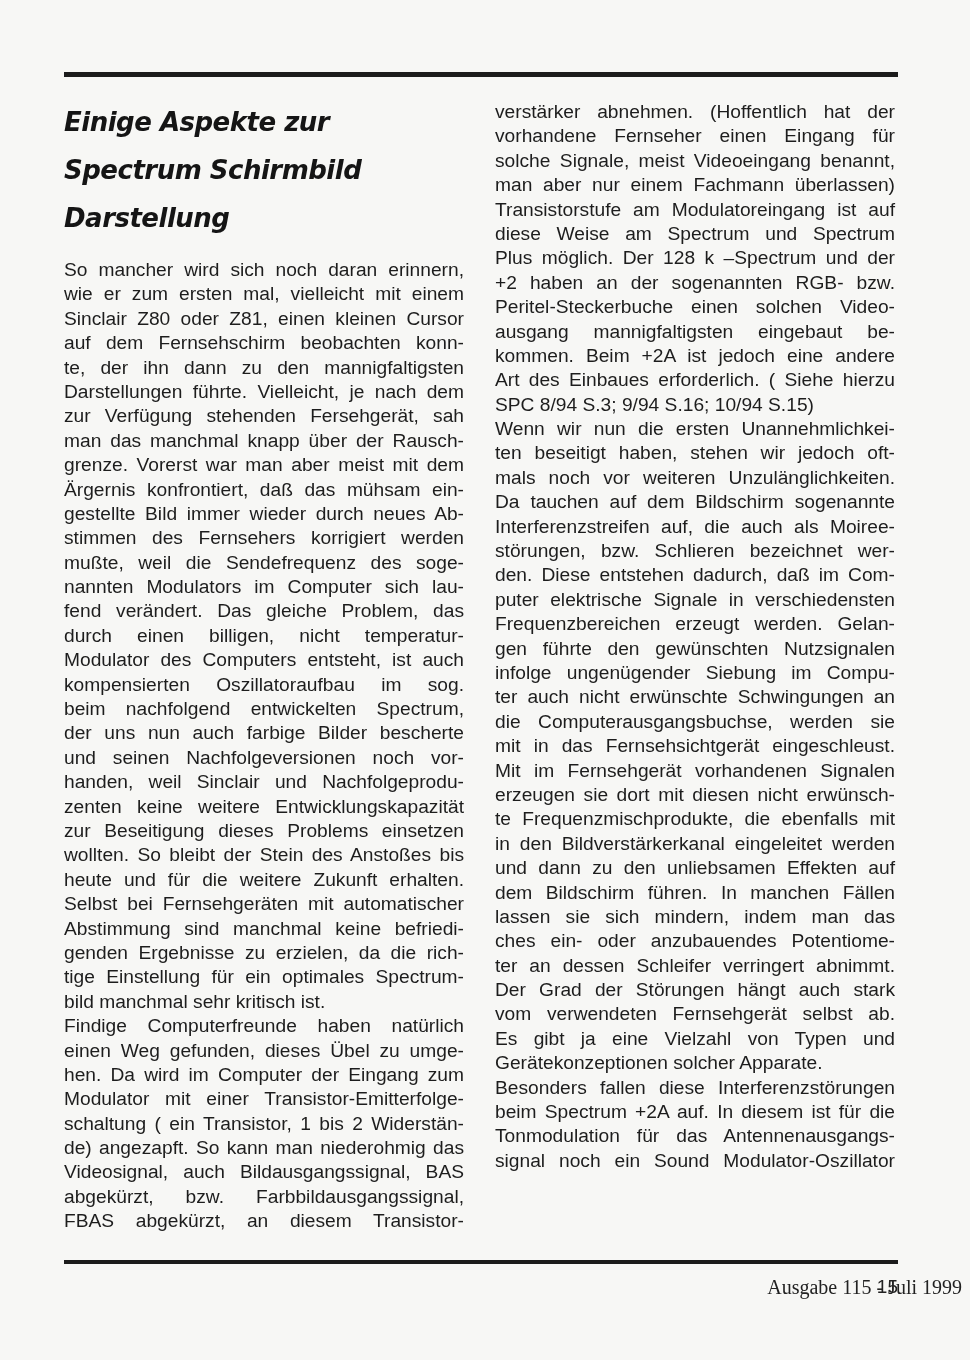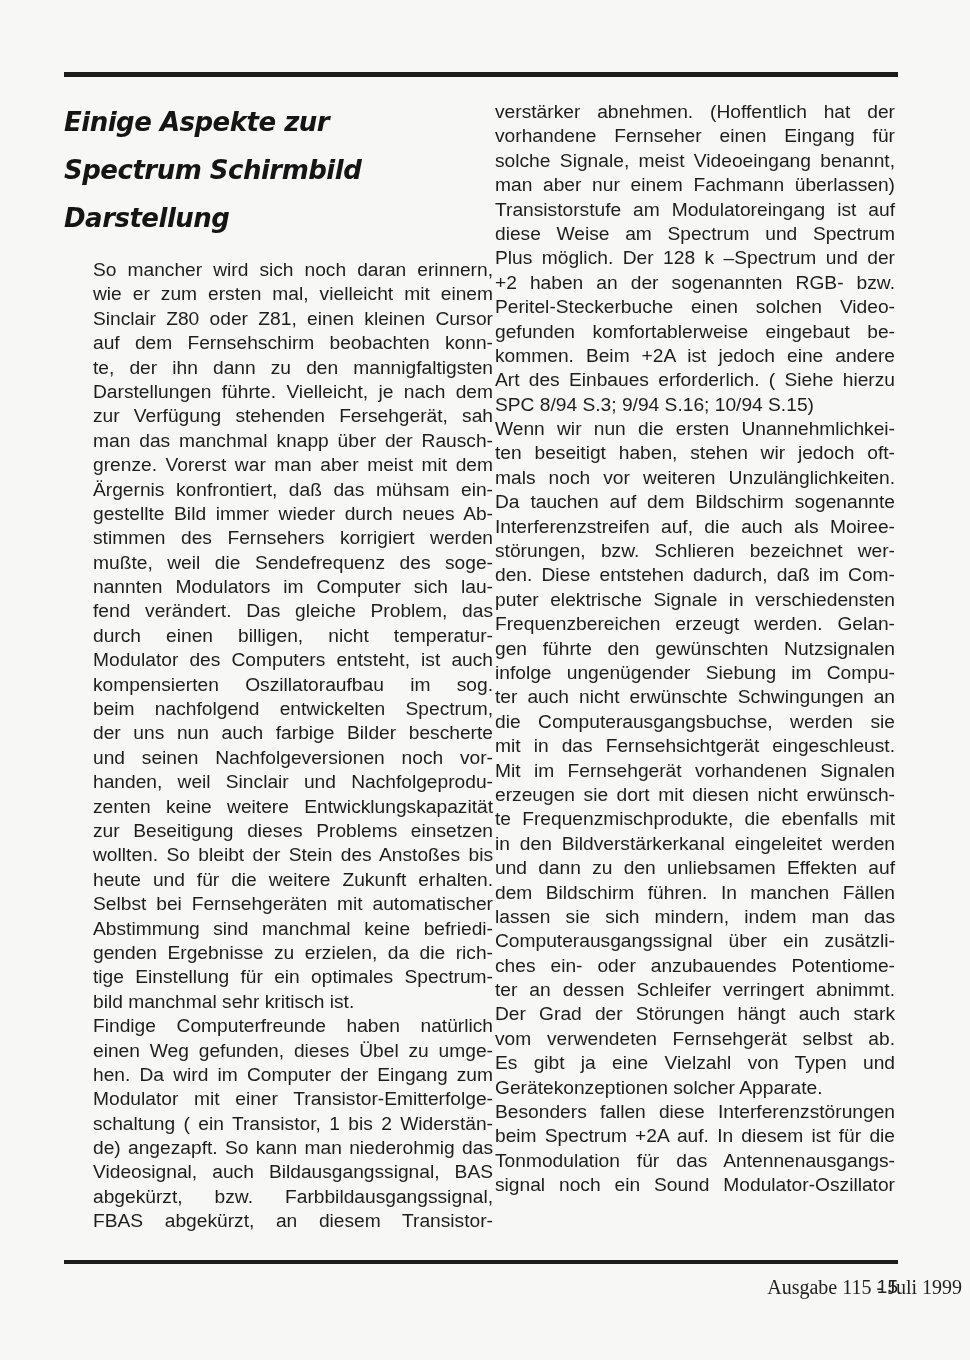--- a/index.html
+++ b/index.html
@@ -41,21 +41,21 @@
   }
   .col .line {
     display: block;
     white-space: nowrap;
     text-align: justify;
     text-align-last: justify;
     height: 24.4px;
     overflow: visible;
   }
   .col .line.last { text-align-last: left; }
-  .col.left { left: 64px; top: 258px; width: 400px; margin-left: 29px; }
+  .col.left { left: 64px; top: 258px; width: 400px; }
   .col.right { left: 495px; top: 100px; width: 400px; }
 
   .footer {
     position: absolute;
     top: 1276px;
     font-family: "Liberation Serif", serif;
     font-size: 20px;
     color: #222;
   }
   .footer.issue { left: 0; width: 962px; text-align: right; }
@@ -121,21 +121,21 @@
 <div class="col right" id="col-right">
     <span class="line">verstärker abnehmen. (Hoffentlich hat der</span>
     <span class="line">vorhandene Fernseher einen Eingang für</span>
     <span class="line">solche Signale, meist Videoeingang benannt,</span>
     <span class="line">man aber nur einem Fachmann überlassen)</span>
     <span class="line">Transistorstufe am Modulatoreingang ist auf</span>
     <span class="line">diese Weise am Spectrum und Spectrum</span>
     <span class="line">Plus möglich.  Der 128 k –Spectrum und der</span>
     <span class="line">+2 haben an der sogenannten RGB- bzw.</span>
     <span class="line">Peritel-Steckerbuche einen solchen Video-</span>
-    <span class="line">gefunden komfortablerweise eingebaut be-</span>
+    <span class="line">ausgang mannigfaltigsten eingebaut be-</span>
     <span class="line">kommen. Beim +2A ist jedoch eine andere</span>
     <span class="line">Art des Einbaues erforderlich. ( Siehe hierzu</span>
     <span class="line last">SPC 8/94 S.3; 9/94 S.16; 10/94 S.15)</span>
     <span class="line">Wenn wir nun die ersten Unannehmlichkei-</span>
     <span class="line">ten beseitigt haben, stehen wir jedoch oft-</span>
     <span class="line">mals noch vor weiteren Unzulänglichkeiten.</span>
     <span class="line">Da tauchen auf dem Bildschirm sogenannte</span>
     <span class="line">Interferenzstreifen auf, die auch als Moiree-</span>
     <span class="line">störungen, bzw. Schlieren bezeichnet wer-</span>
     <span class="line">den. Diese entstehen dadurch, daß im Com-</span>
@@ -146,21 +146,20 @@
     <span class="line">ter auch nicht erwünschte Schwingungen an</span>
     <span class="line">die Computerausgangsbuchse, werden sie</span>
     <span class="line">mit in das Fernsehsichtgerät eingeschleust.</span>
     <span class="line">Mit im Fernsehgerät vorhandenen Signalen</span>
     <span class="line">erzeugen sie dort mit diesen nicht erwünsch-</span>
     <span class="line">te Frequenzmischprodukte, die ebenfalls mit</span>
     <span class="line">in den Bildverstärkerkanal eingeleitet werden</span>
     <span class="line">und dann zu den unliebsamen Effekten auf</span>
     <span class="line">dem Bildschirm führen. In manchen Fällen</span>
     <span class="line">lassen sie sich mindern, indem man das</span>
-    <span class="line">Computerausgangssignal  über ein zusätzli-</span>
     <span class="line">ches ein- oder anzubauendes Potentiome-</span>
     <span class="line">ter an dessen Schleifer verringert abnimmt.</span>
     <span class="line">Der Grad der Störungen hängt auch stark</span>
     <span class="line">vom verwendeten Fernsehgerät selbst  ab.</span>
     <span class="line">Es gibt ja eine Vielzahl von Typen und</span>
     <span class="line last">Gerätekonzeptionen solcher Apparate.</span>
     <span class="line">Besonders fallen diese Interferenzstörungen</span>
     <span class="line">beim Spectrum +2A auf. In diesem ist für die</span>
     <span class="line">Tonmodulation für das Antennenausgangs-</span>
     <span class="line">signal noch ein Sound Modulator-Oszillator</span>

